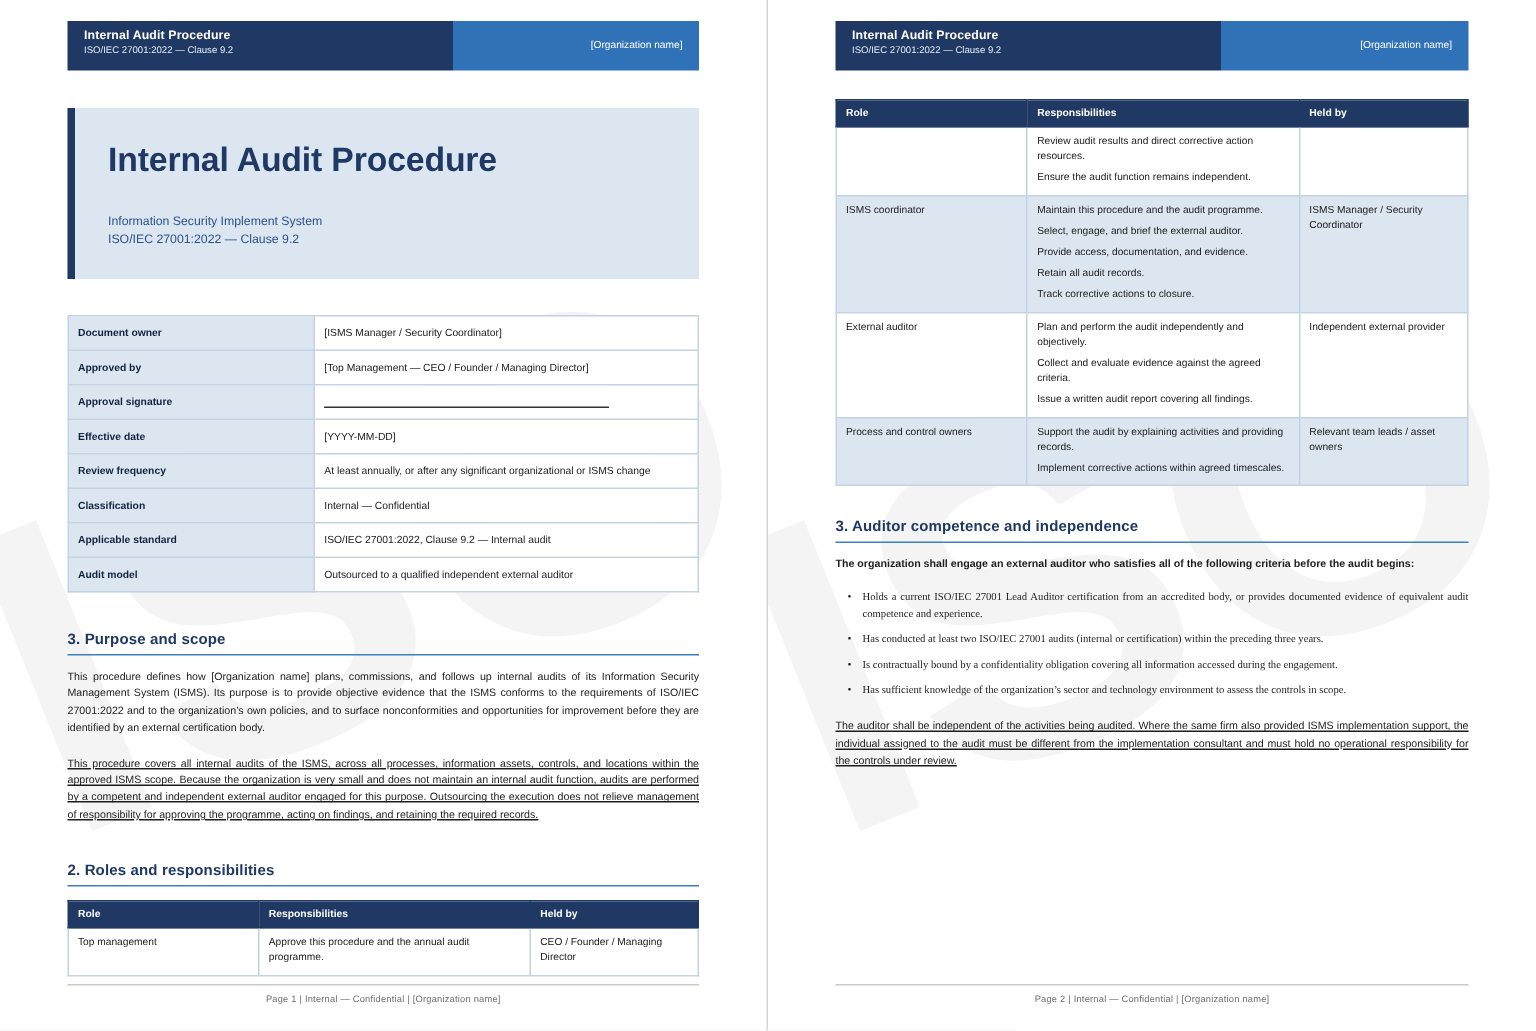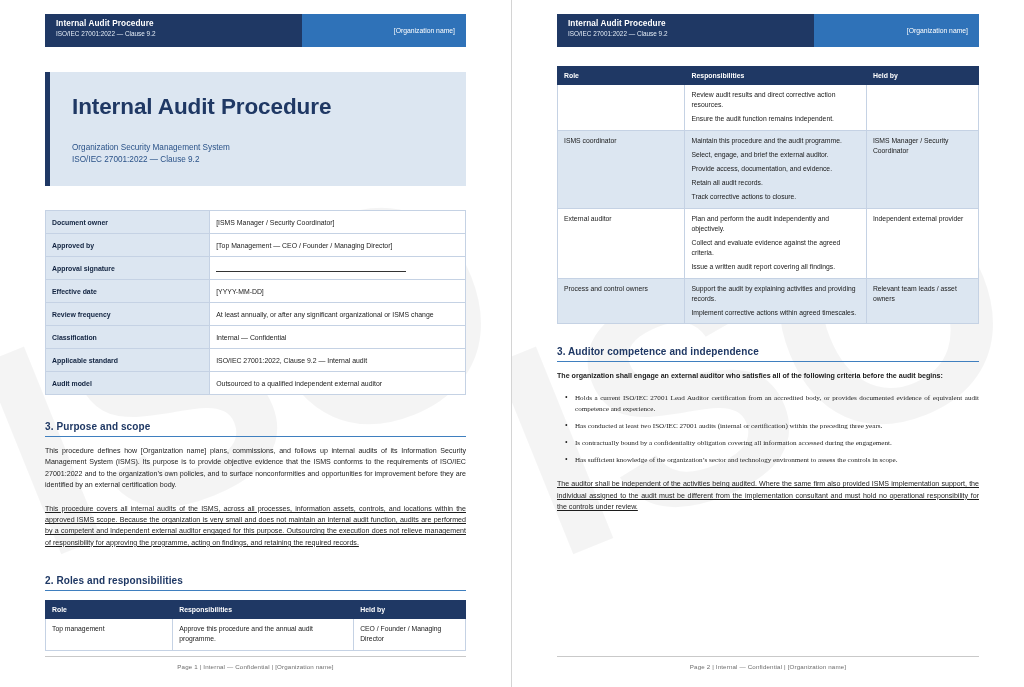--- a/index.html
+++ b/index.html
@@ -252,21 +252,21 @@
       <div class="doc-header">
         <div class="doc-header-left">
           <div class="doc-header-title">Internal Audit Procedure</div>
           <div class="doc-header-sub">ISO/IEC 27001:2022 — Clause 9.2</div>
         </div>
         <div class="doc-header-right">[Organization name]</div>
       </div>
 
       <div class="title-block">
         <div class="doc-title">Internal Audit Procedure</div>
-        <div class="doc-subtitle">Organization Security Management System</div>
+        <div class="doc-subtitle">Information Security Implement System</div>
         <div class="doc-subtitle">ISO/IEC 27001:2022 — Clause 9.2</div>
       </div>
 
       <table class="meta-table">
         <tbody>
           <tr>
             <td class="k">Document owner</td>
             <td class="v">[ISMS Manager / Security Coordinator]</td>
           </tr>
           <tr>

